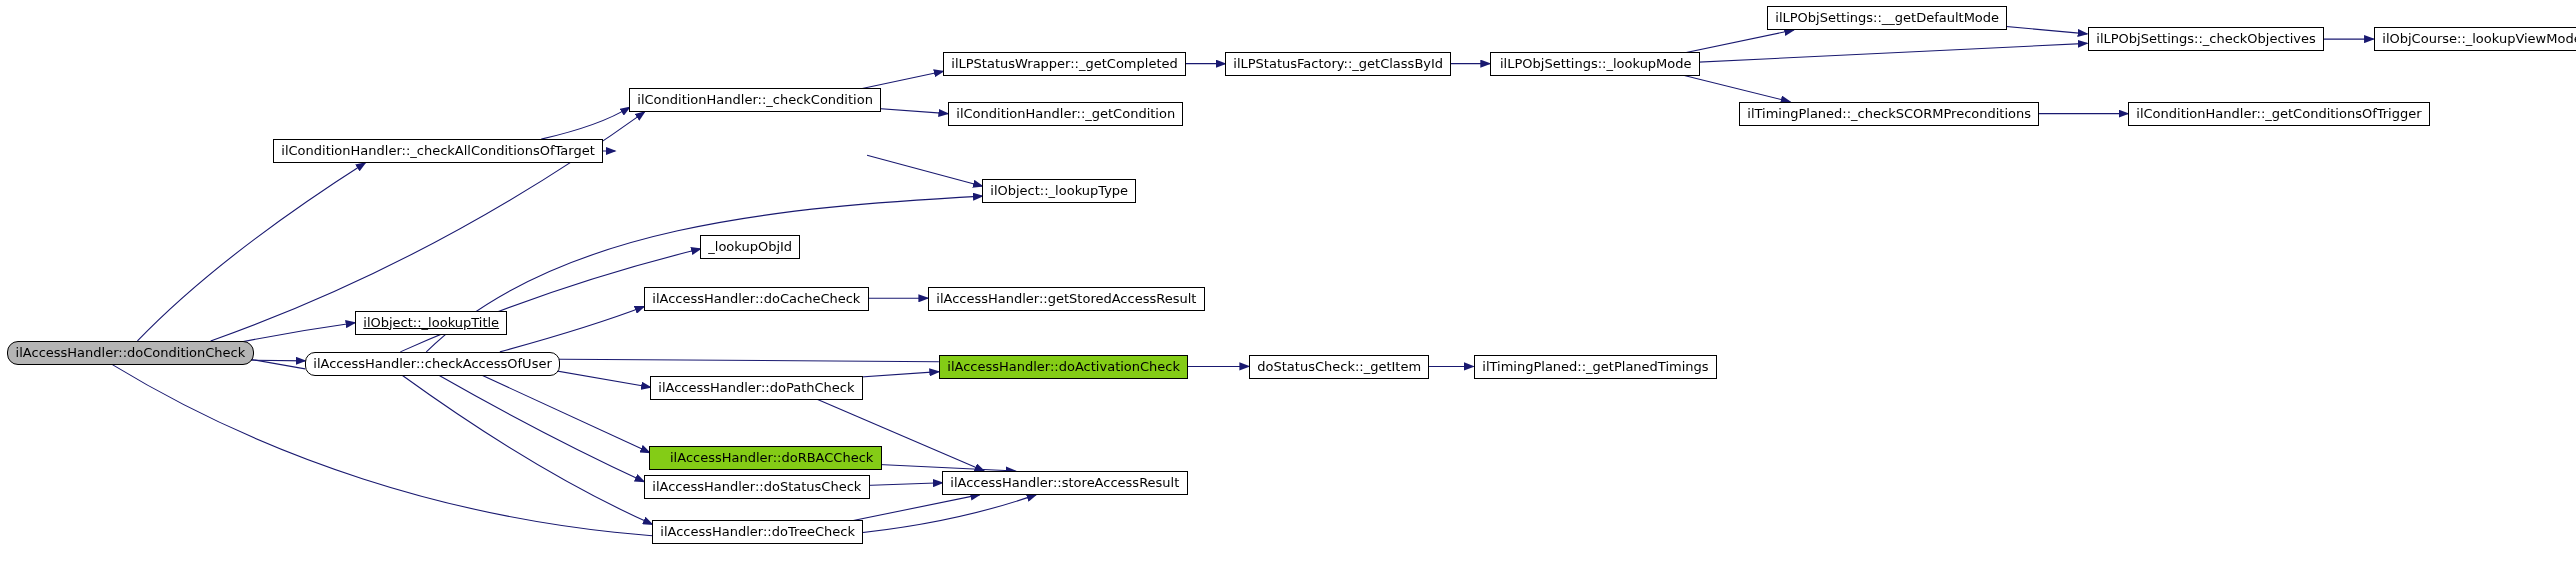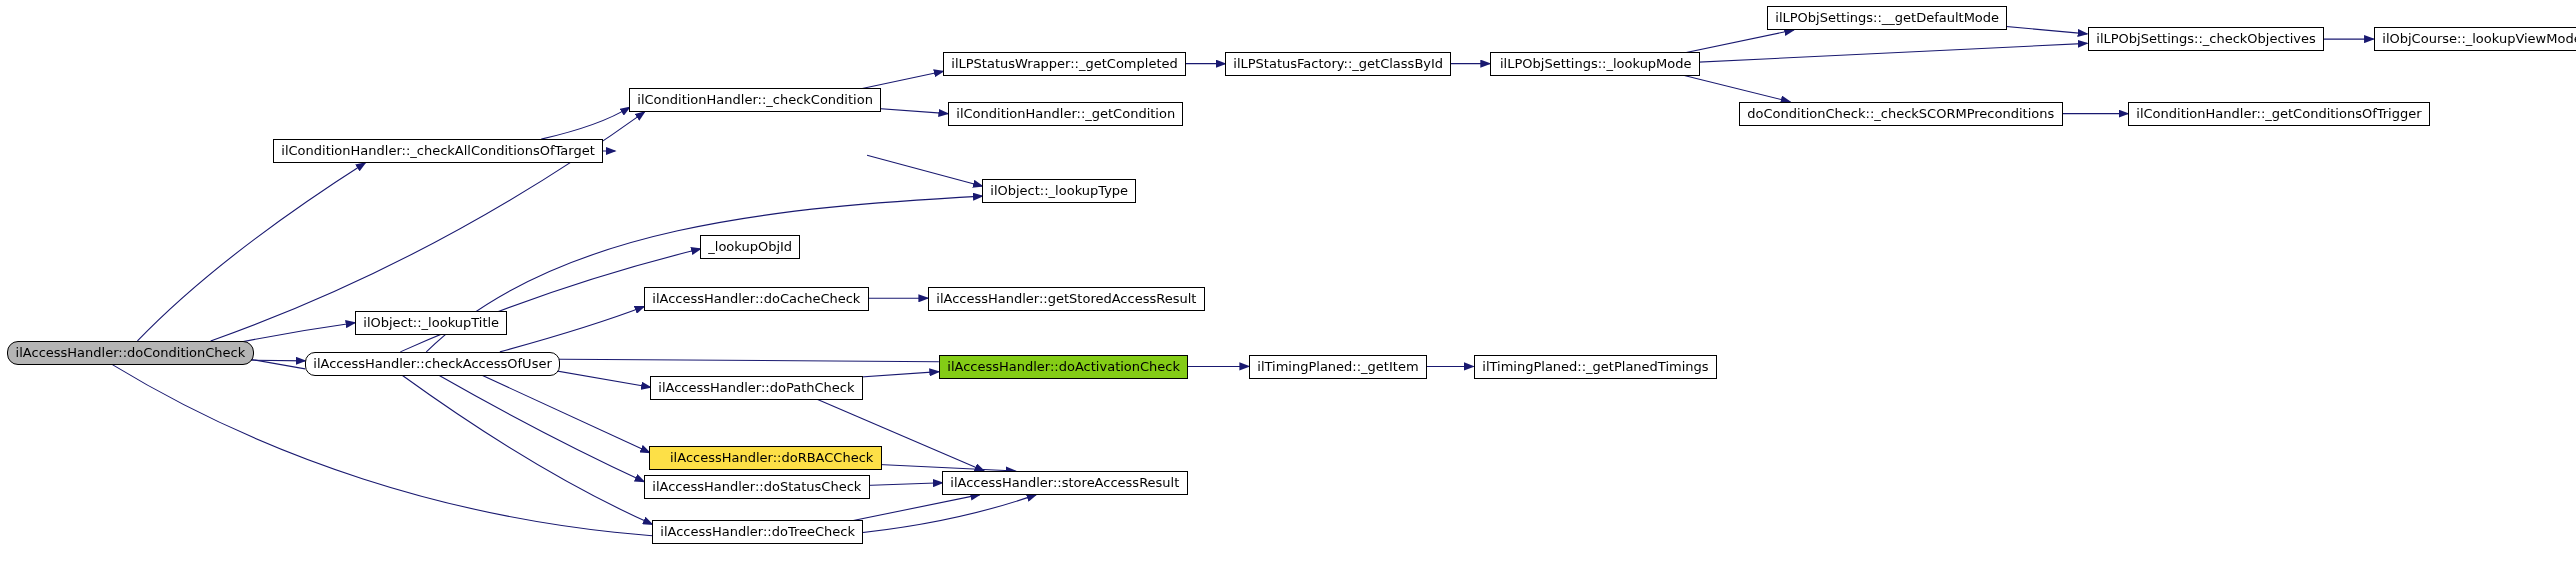--- a/index.html
+++ b/index.html
@@ -64,30 +64,30 @@
 <div class="node root" style="left: 7.3px; top: 341px; background: rgb(180, 180, 180); border-color: rgb(0, 0, 0); color: rgb(0, 0, 0);">ilAccessHandler::doConditionCheck</div>
     <div class="node" style="left: 273px; top: 139px; background: rgb(255, 255, 255); border-color: rgb(0, 0, 0); color: rgb(0, 0, 0);">ilConditionHandler::_checkAllConditionsOfTarget</div>
     <div class="node" style="left: 629px; top: 88px; background: rgb(255, 255, 255); border-color: rgb(0, 0, 0); color: rgb(0, 0, 0);">ilConditionHandler::_checkCondition</div>
     <div class="node" style="left: 943px; top: 52px; background: rgb(255, 255, 255); border-color: rgb(0, 0, 0); color: rgb(0, 0, 0);">ilLPStatusWrapper::_getCompleted</div>
     <div class="node" style="left: 948px; top: 102px; background: rgb(255, 255, 255); border-color: rgb(0, 0, 0); color: rgb(0, 0, 0);">ilConditionHandler::_getCondition</div>
     <div class="node" style="left: 1225px; top: 52px; background: rgb(255, 255, 255); border-color: rgb(0, 0, 0); color: rgb(0, 0, 0);">ilLPStatusFactory::_getClassById</div>
     <div class="node" style="left: 1490px; top: 52px; background: rgb(255, 255, 255); border-color: rgb(0, 0, 0); color: rgb(0, 0, 0); padding-left: 9px;">ilLPObjSettings::_lookupMode</div>
     <div class="node" style="left: 1767px; top: 6.4px; background: rgb(255, 255, 255); border-color: rgb(0, 0, 0); color: rgb(0, 0, 0);">ilLPObjSettings::__getDefaultMode</div>
     <div class="node" style="left: 2088px; top: 27px; background: rgb(255, 255, 255); border-color: rgb(0, 0, 0); color: rgb(0, 0, 0);">ilLPObjSettings::_checkObjectives</div>
     <div class="node" style="left: 2374px; top: 27px; background: rgb(255, 255, 255); border-color: rgb(0, 0, 0); color: rgb(0, 0, 0);">ilObjCourse::_lookupViewMode</div>
-    <div class="node" style="left: 1739px; top: 102px; background: rgb(255, 255, 255); border-color: rgb(0, 0, 0); color: rgb(0, 0, 0);">doConditionCheck::_checkSCORMPreconditions</div>
+    <div class="node" style="left: 1739px; top: 102px; background: rgb(255, 255, 255); border-color: rgb(0, 0, 0); color: rgb(0, 0, 0);">ilTimingPlaned::_checkSCORMPreconditions</div>
     <div class="node" style="left: 2128px; top: 102px; background: rgb(255, 255, 255); border-color: rgb(0, 0, 0); color: rgb(0, 0, 0);">ilConditionHandler::_getConditionsOfTrigger</div>
     <div class="node" style="left: 982px; top: 179px; background: rgb(255, 255, 255); border-color: rgb(0, 0, 0); color: rgb(0, 0, 0);">ilObject::_lookupType</div>
     <div class="node" style="left: 700px; top: 235px; background: rgb(255, 255, 255); border-color: rgb(0, 0, 0); color: rgb(0, 0, 0);">_lookupObjId</div>
-    <div class="node" style="left: 355px; top: 311px; background: rgb(255, 255, 255); border-color: rgb(0, 0, 0); color: rgb(0, 0, 0);">ilObject::_lookupTitle</div>
+    <div class="node" style="left: 355px; top: 311px; background: rgb(255, 255, 255); border-color: rgb(0, 0, 0); color: rgb(0, 0, 0); text-decoration: underline;">ilObject::_lookupTitle</div>
     <div class="node" style="left: 305px; top: 352px; background: rgb(255, 255, 255); border-color: rgb(0, 0, 0); color: rgb(0, 0, 0); border-radius: 10px;">ilAccessHandler::checkAccessOfUser</div>
     <div class="node" style="left: 644px; top: 287px; background: rgb(255, 255, 255); border-color: rgb(0, 0, 0); color: rgb(0, 0, 0);">ilAccessHandler::doCacheCheck</div>
     <div class="node" style="left: 928px; top: 287px; background: rgb(255, 255, 255); border-color: rgb(0, 0, 0); color: rgb(0, 0, 0);">ilAccessHandler::getStoredAccessResult</div>
     <div class="node" style="left: 650px; top: 376px; background: rgb(255, 255, 255); border-color: rgb(0, 0, 0); color: rgb(0, 0, 0);">ilAccessHandler::doPathCheck</div>
     <div class="node" style="left: 939px; top: 355px; background: #84cc16; border-color: rgb(0, 0, 0); color: rgb(0, 0, 0);">ilAccessHandler::doActivationCheck</div>
-    <div class="node" style="left: 1249px; top: 355px; background: rgb(255, 255, 255); border-color: rgb(0, 0, 0); color: rgb(0, 0, 0);">ilTimingPlaned::_getItem</div>
+    <div class="node" style="left: 1249px; top: 355px; background: rgb(255, 255, 255); border-color: rgb(0, 0, 0); color: rgb(0, 0, 0);">doStatusCheck::_getItem</div>
     <div class="node" style="left: 1474px; top: 355px; background: rgb(255, 255, 255); border-color: rgb(0, 0, 0); color: rgb(0, 0, 0);">ilTimingPlaned::_getPlanedTimings</div>
-    <div class="node" style="left: 649px; top: 446px; background: #fde047; border-color: rgb(0, 0, 0); color: rgb(0, 0, 0); padding-left: 20px;">ilAccessHandler::doRBACCheck</div>
+    <div class="node" style="left: 649px; top: 446px; background: #84cc16; border-color: rgb(0, 0, 0); color: rgb(0, 0, 0); padding-left: 20px;">ilAccessHandler::doRBACCheck</div>
     <div class="node" style="left: 644px; top: 475px; background: rgb(255, 255, 255); border-color: rgb(0, 0, 0); color: rgb(0, 0, 0);">ilAccessHandler::doStatusCheck</div>
     <div class="node" style="left: 652px; top: 520px; background: rgb(255, 255, 255); border-color: rgb(0, 0, 0); color: rgb(0, 0, 0);">ilAccessHandler::doTreeCheck</div>
     <div class="node" style="left: 942px; top: 471px; background: rgb(255, 255, 255); border-color: rgb(0, 0, 0); color: rgb(0, 0, 0);">ilAccessHandler::storeAccessResult</div>
   </div>
 
 
 </body></html>

